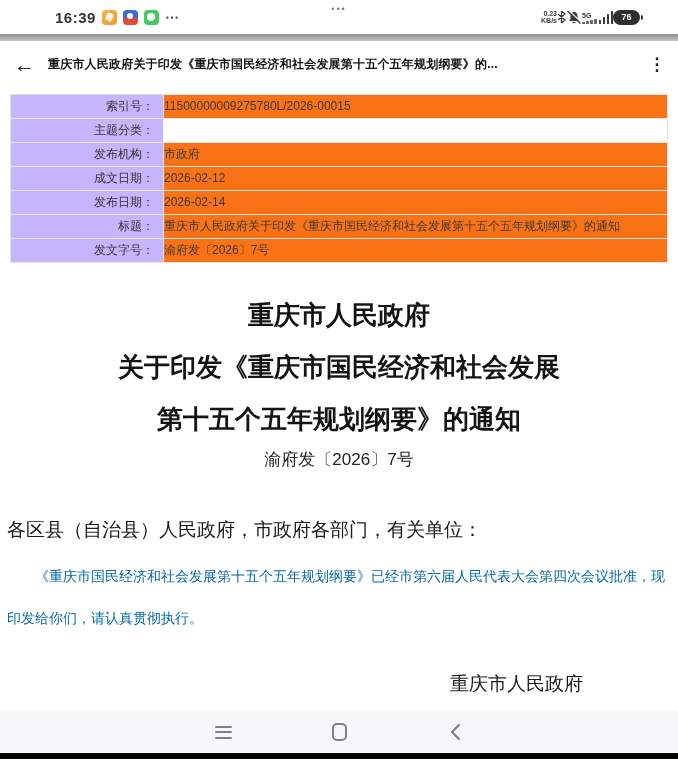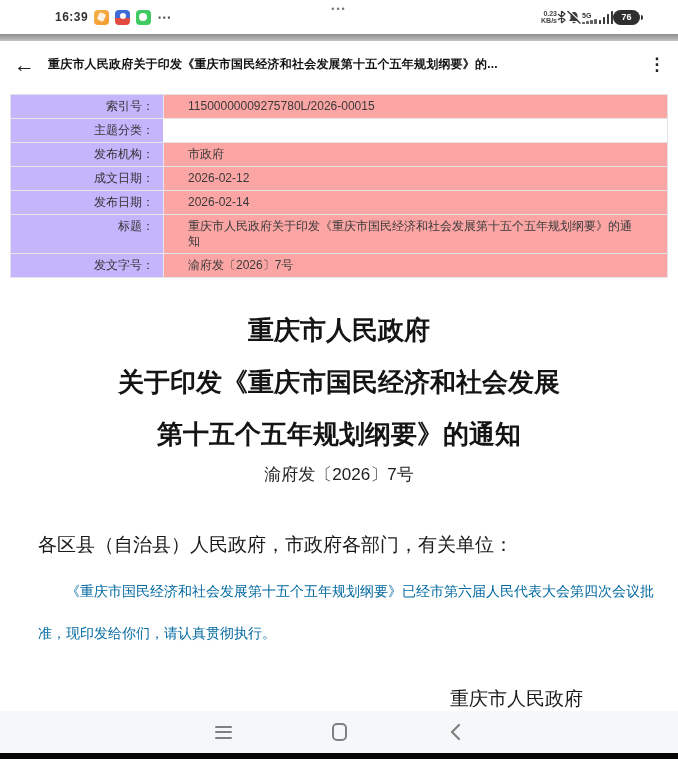--- a/index.html
+++ b/index.html
@@ -2,21 +2,21 @@
 <html><head>
 <meta charset="utf-8">
 <style>
   * { margin:0; padding:0; box-sizing:border-box; }
   body { background:#ccc; font-family:"Liberation Sans", sans-serif; }
   .screen { width:678px; height:759px; background:#fff; position:relative; overflow:hidden; margin:0 auto; }
 
   
   .status-bar { height:34px; display:flex; align-items:center; justify-content:space-between; padding:0 38px 0 55px; position:relative; background:#fff; }
   .sb-left { display:flex; align-items:center; gap:6px; }
-  .sb-time { font-size:12px; font-weight:bold; color:#333; letter-spacing:.5px; }
+  .sb-time { font-size:15px; font-weight:bold; color:#333; letter-spacing:.5px; }
   .app-badge { width:15px; height:15px; border-radius:4px; display:inline-block; position:relative; }
   .app-badge.orange { background:linear-gradient(135deg,#f7b24a,#f19a2e); }
   .app-badge.orange::after { content:""; position:absolute; left:4px; top:3px; width:7px; height:8px; border-radius:2px; background:rgba(255,255,255,.85); transform:rotate(25deg); }
   .app-badge.bluered { background:linear-gradient(180deg,#3d6bd8 55%, #e04a3f 55%); }
   .app-badge.bluered::after { content:""; position:absolute; left:4.5px; top:3px; width:6px; height:6px; border-radius:50%; background:#fff; }
   .app-badge.green { background:#3fcb5f; }
   .app-badge.green::after { content:""; position:absolute; left:3px; top:3px; width:8px; height:8px; border-radius:50%; background:#fff; }
   .sb-more { color:#555; font-size:14px; font-weight:bold; letter-spacing:1px; }
   .sb-center-dots { position:absolute; left:50%; top:4px; transform:translateX(-50%); color:#777; font-size:9px; letter-spacing:2px; }
   .sb-right { display:flex; align-items:center; }
@@ -38,26 +38,26 @@
   
   .browser-header { height:47px; display:flex; align-items:center; padding:0 10px 0 14px; background:#fff; }
   .back-arrow { font-size:21px; color:#222; width:34px; flex:none; cursor:pointer; }
   .header-title { flex:1; font-size:12px; font-weight:600; color:#111; white-space:nowrap; overflow:hidden; letter-spacing:.2px; }
   .menu-dots { width:22px; flex:none; text-align:center; font-size:17px; font-weight:bold; color:#222; cursor:pointer; }
 
   
   .info-table { margin:6px 10px 0 10px; border:1px solid #e2e2e2; border-bottom:none; }
   .it-row { display:flex; border-bottom:1px solid #e6e6e6; min-height:23px; }
   .it-label { width:152px; flex:none; background:#c4b5fd; text-align:right; padding:4px 9px 4px 4px; font-size:12px; color:#333; line-height:15px; }
-  .it-value { flex:1; background:#fca5a5; padding:4px 24px; font-size:12px; color:#3a3a3a; line-height:15px; border-left:1px solid #e6e6e6; }
+  .it-value { flex:1; background:#f97316; padding:4px 0; font-size:12px; color:#3a3a3a; line-height:15px; border-left:1px solid #e6e6e6; }
 
   
   .doc-title { margin-top:26px; text-align:center; font-weight:bold; font-size:26px; line-height:52px; color:#141414; }
   .doc-number { text-align:center; font-size:17px; color:#222; margin-top:3px; }
-  .doc-body { padding:0 7px;margin-left:31px; }
+  .doc-body { padding:0 7px; }
   .salutation { margin-top:44px; font-size:19px; color:#1a1a1a; line-height:30px; }
   .body-para { margin-top:10px; font-size:14px; color:#0369a1; line-height:42px; text-indent:2em; }
   .signature-block { margin-top:26px; text-align:right; padding-right:88px; font-size:19px; color:#1a1a1a; line-height:37px; }
 
   
   .nav-bar { position:absolute; left:0; right:0; bottom:6px; height:42px; background:#f6f7f9; display:flex; align-items:center; justify-content:center; gap:82px; }
   .nav-btn { width:34px; height:28px; display:flex; align-items:center; justify-content:center; cursor:pointer; }
   .icon-hamburger { display:flex; flex-direction:column; gap:3.5px; }
   .icon-hamburger span { width:17px; height:2px; background:#808080; border-radius:1px; }
   .icon-home-square { width:15px; height:18px; border:2px solid #808080; border-radius:5px; }

